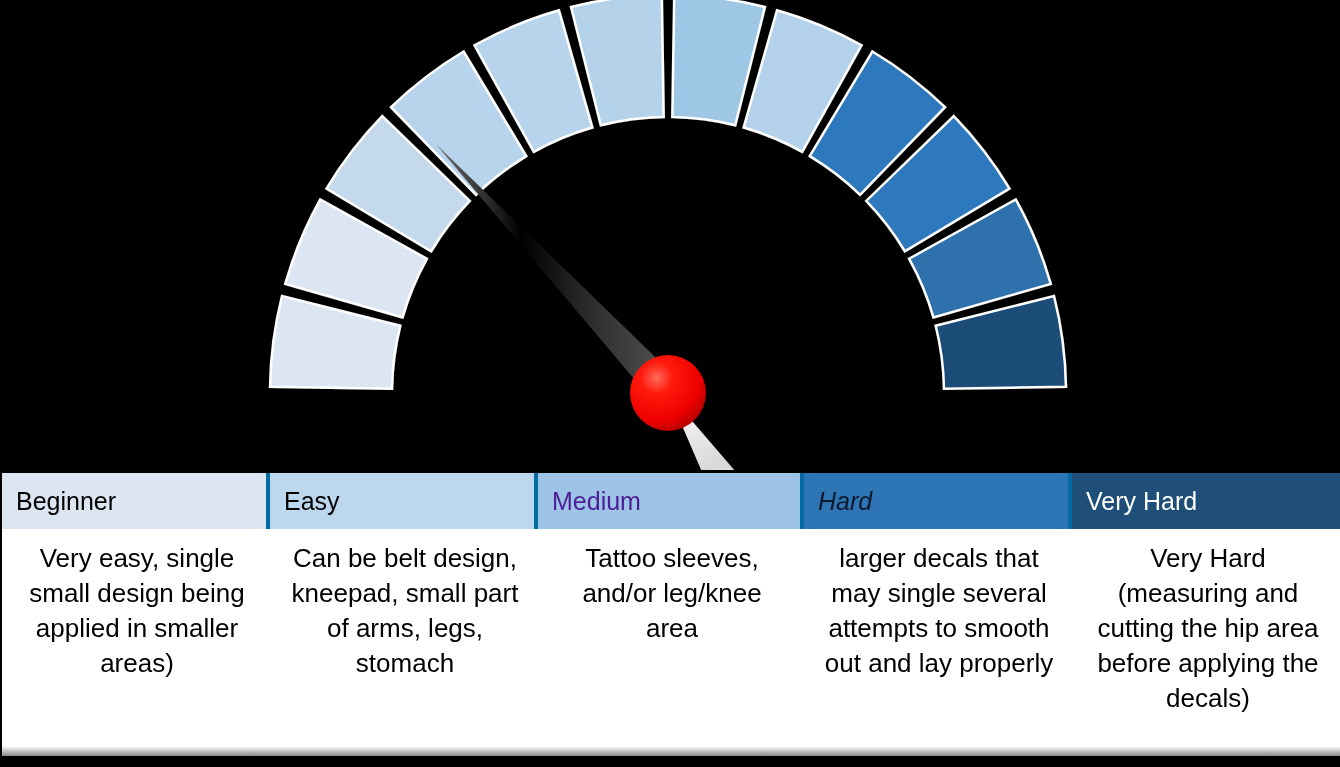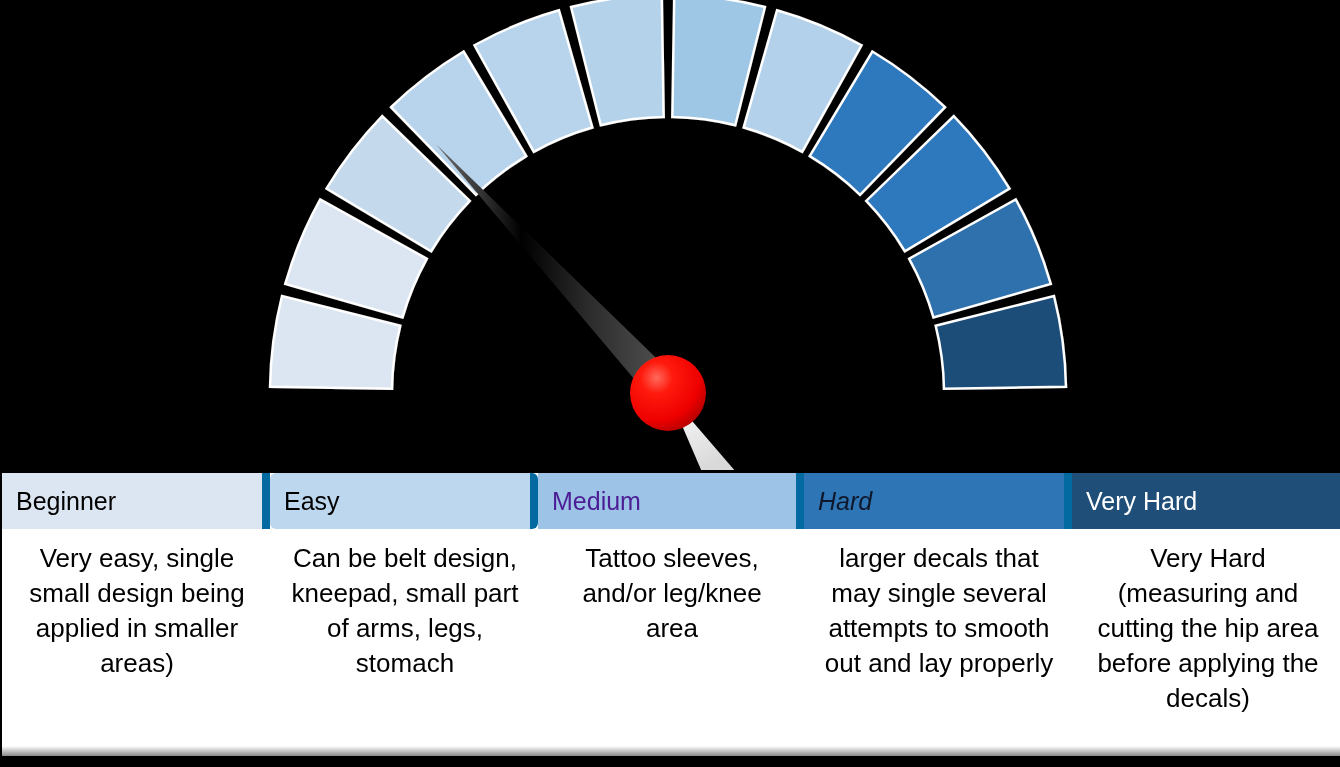--- a/index.html
+++ b/index.html
@@ -49,42 +49,42 @@
     flex: 0 0 56px;
   }
   .header-cell {
     flex: 0 0 auto;
     display: flex;
     align-items: center;
     padding-left: 14px;
     font-size: 25px;
     line-height: 1;
     color: #000000;
-    border-right: 8px solid #0369a1;
+    border-right: 4px solid #0369a1;
     white-space: nowrap;
   }
   .header-cell:last-child { border-right: none; }
 
   .body-row {
     display: flex;
     flex: 1 1 auto;
     text-align: center;
   }
   .body-cell {
     flex: 0 0 auto;
     padding: 12px 16px 0 18px;
     font-size: 26px;
     line-height: 35px;
     color: #000000;
     background: #ffffff;
   }
 
   
   .col-0 { width: 268px; }
-  .col-1 { width: 268px; border-radius: 6px; }
+  .col-1 { width: 268px; }
   .col-2 { width: 266px; }
   .col-3 { width: 268px; }
   .col-4 { width: 270px; }
 </style>
 </head>
 <body>
 
 <div id="stage">
 
   <div id="gauge-area">

